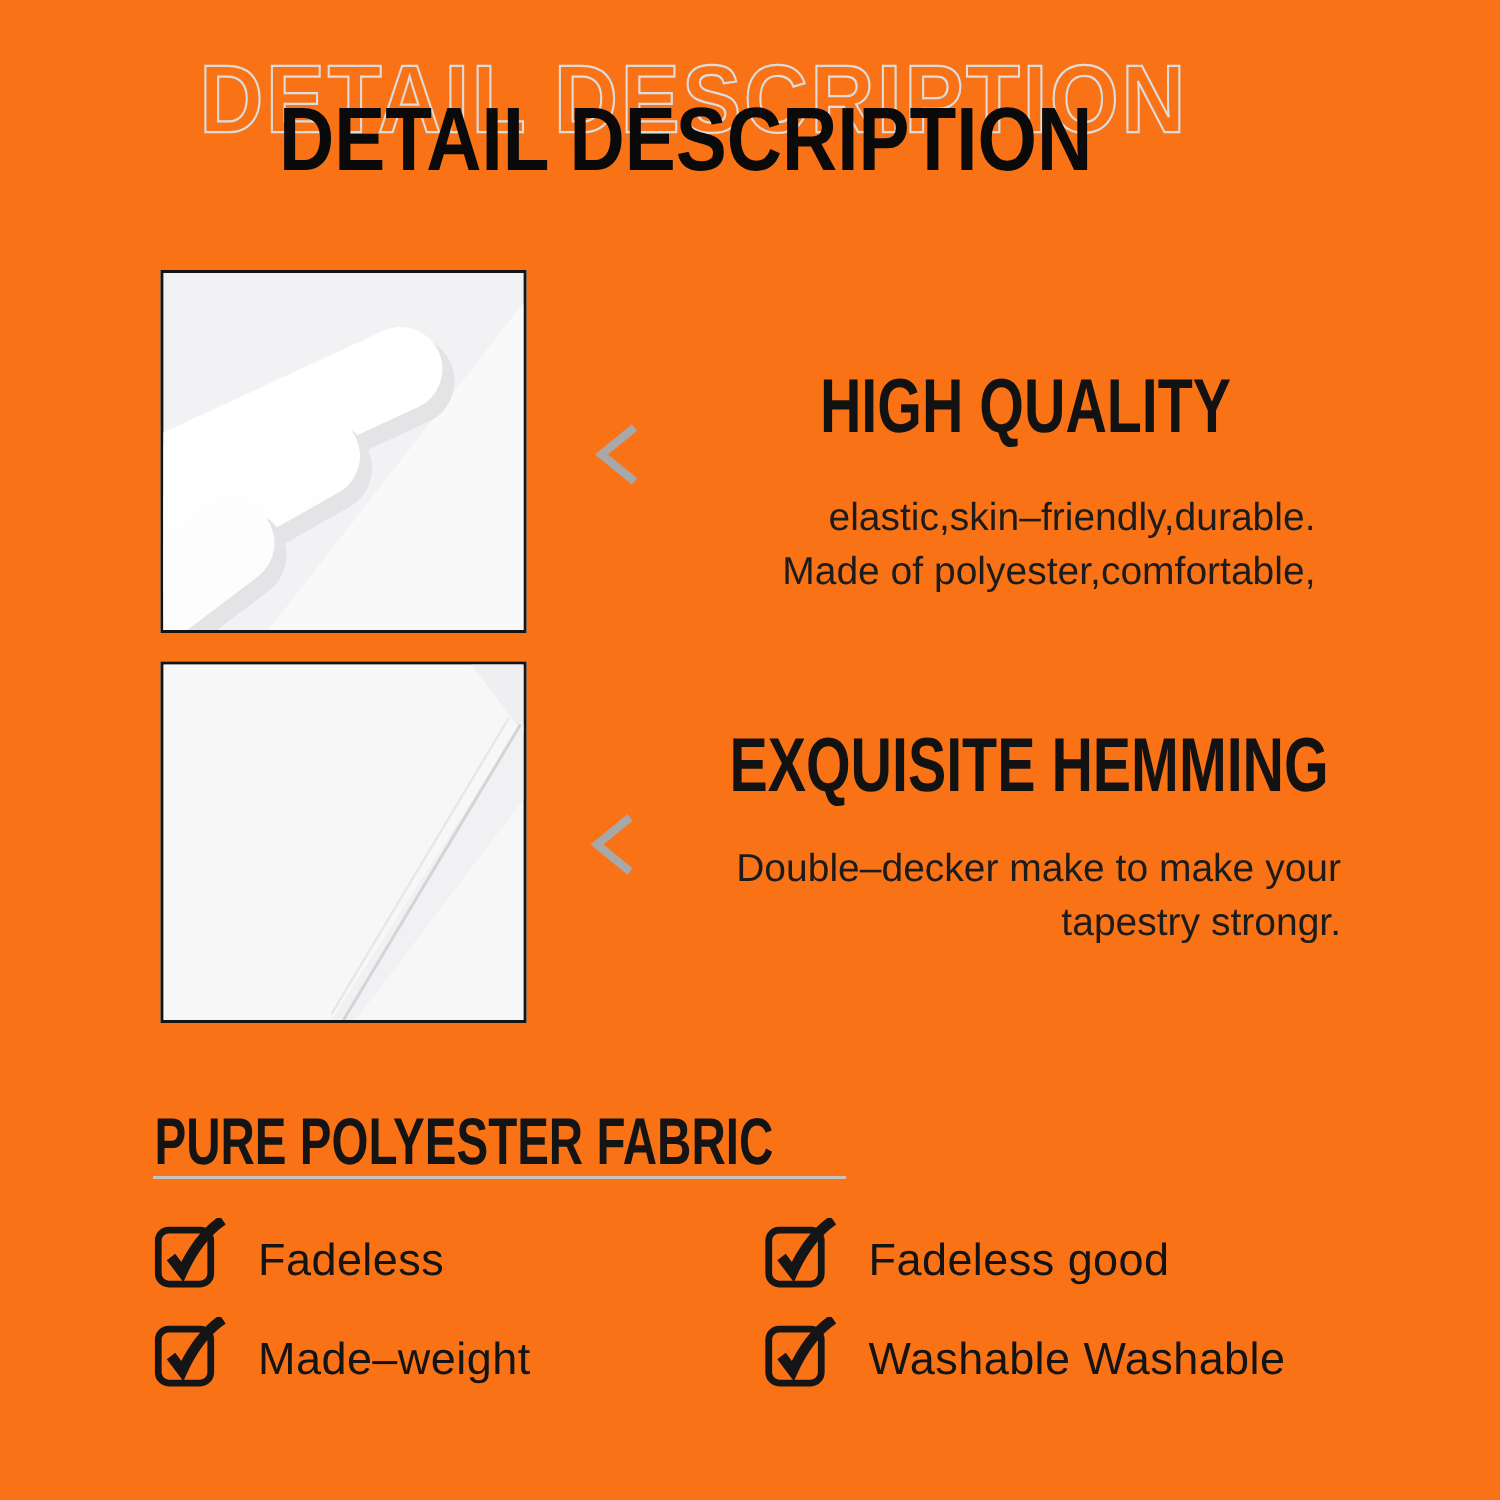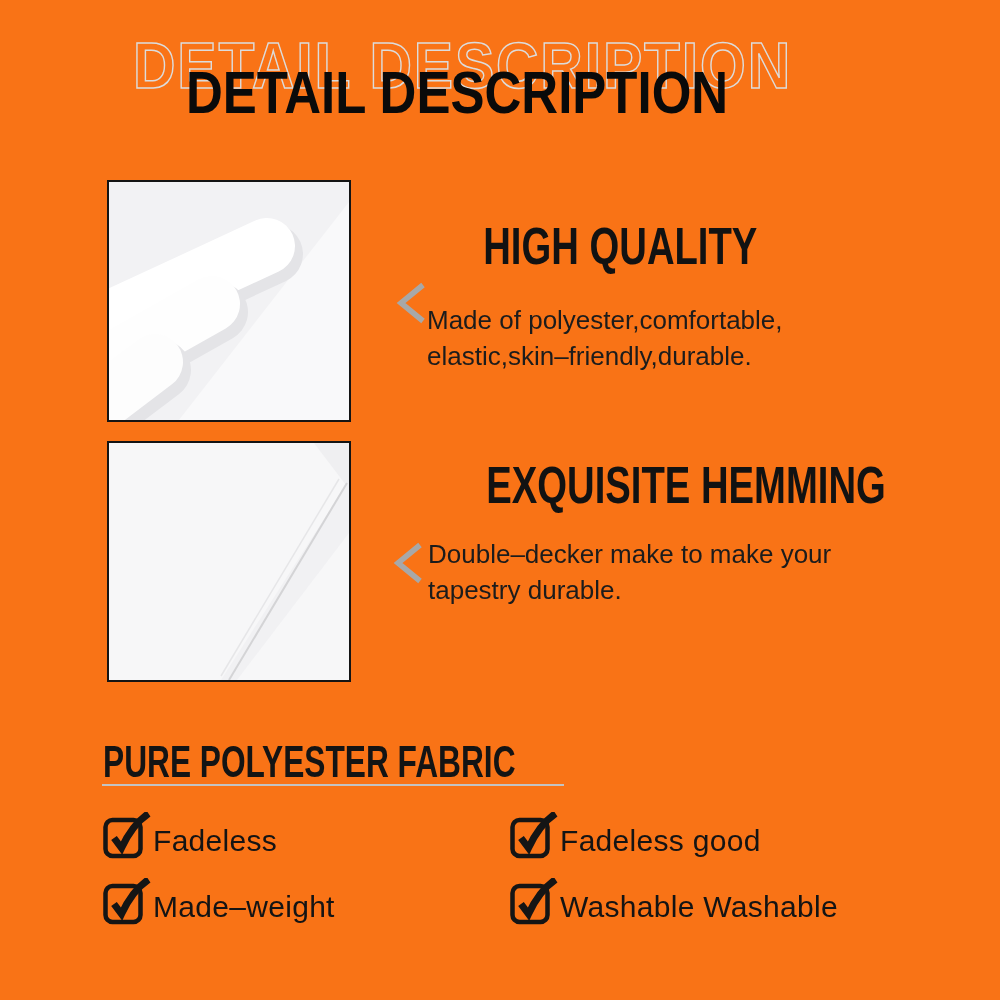--- a/index.html
+++ b/index.html
@@ -22,38 +22,38 @@
   
   .photo{position:absolute;border:2px solid #141414;background:#f4f4f5;}
   .photo svg{display:block;}
   .photo1{left:107px;top:180px;width:240px;height:238px;}
   .photo2{left:107px;top:441px;width:240px;height:237px;}
   
   .chevron{position:absolute;width:36px;height:46px;}
   .chev1{left:393px;top:280px;}
   .chev2{left:390px;top:540px;}
   
-  .tblock{position:absolute;text-align:left;}
+  .tblock{position:absolute;text-align:right;margin-top:24px;}
   .tb1{left:427px;top:221px;width:450px;}
   .tb2{left:428px;top:460px;width:466px;}
   .tblock h2{
     margin:0;font-size:51px;font-weight:bold;line-height:1;white-space:nowrap;color:#121212;
     transform:scaleX(0.75);transform-origin:center top;
   }
   .tb1 .bodytext{margin-top:30px;}
   .tb2 .bodytext{margin-top:25px;}
   .bodytext div{font-size:26px;line-height:36px;color:#1c1c1c;white-space:nowrap;}
   
   .features-heading{
     position:absolute;left:103px;top:740px;margin:0;
     font-size:44px;font-weight:bold;line-height:1;white-space:nowrap;color:#141414;
     transform:scaleX(0.72);transform-origin:left top;
   }
   .features-underline{position:absolute;left:102px;top:784px;width:462px;height:2px;background:#c3c3c3;}
-  .feature{position:absolute;display:flex;align-items:flex-start;column-gap:2px;}
+  .feature{position:absolute;display:flex;align-items:flex-start;column-gap:21px;}
   .feature .label{margin-top:12px;font-size:30px;line-height:34px;letter-spacing:0.3px;color:#141414;white-space:nowrap;}
   .f1{left:103px;top:812px;}
   .f2{left:103px;top:878px;}
   .f3{left:510px;top:812px;}
   .f4{left:510px;top:878px;}
 </style>
 </head>
 <body>
 
 <div class="canvas">
@@ -79,22 +79,22 @@
 
   <div class="chevron chev1">
     <svg width="36" height="46" viewBox="0 0 36 46">
       <polyline points="30,5 8,23 30,41" fill="none" stroke="#a8a8a8" stroke-width="5.5"></polyline>
     </svg>
   </div>
 
   <div class="tblock tb1">
     <h2>HIGH QUALITY</h2>
     <div class="bodytext">
+      <div>elastic,skin–friendly,durable.</div>
       <div>Made of polyester,comfortable,</div>
-      <div>elastic,skin–friendly,durable.</div>
     </div>
   </div>
 
   <div class="photo photo2">
     <svg width="240" height="237" viewBox="0 0 240 237">
       <rect width="240" height="237" fill="#f7f7f8"></rect>
       <polygon points="205,0 240,0 240,46" fill="#efeff1"></polygon>
       <polygon points="238,40 240,40 240,90 128,237 112,237" fill="#f1f1f3"></polygon>
       <line x1="238" y1="40" x2="120" y2="237" stroke="#d4d4d6" stroke-width="2"></line>
       <line x1="230" y1="36" x2="112" y2="233" stroke="#e6e6e8" stroke-width="1.5"></line>
@@ -104,21 +104,21 @@
   <div class="chevron chev2">
     <svg width="36" height="46" viewBox="0 0 36 46">
       <polyline points="30,5 8,23 30,41" fill="none" stroke="#a8a8a8" stroke-width="5.5"></polyline>
     </svg>
   </div>
 
   <div class="tblock tb2">
     <h2>EXQUISITE HEMMING</h2>
     <div class="bodytext">
       <div>Double–decker make to make your</div>
-      <div>tapestry durable.</div>
+      <div>tapestry strongr.</div>
     </div>
   </div>
 
   <h3 class="features-heading">PURE POLYESTER FABRIC</h3>
   <div class="features-underline"></div>
 
   <div class="feature f1">
     <svg width="48" height="48" viewBox="0 0 48 48">
       <rect x="2.5" y="8" width="35" height="36" rx="7" fill="none" stroke="#151515" stroke-width="4.5"></rect>
       <path d="M11 26 L18.5 36 C24 24 33 10 45.5 1.5" fill="none" stroke="#151515" stroke-width="7"></path>

